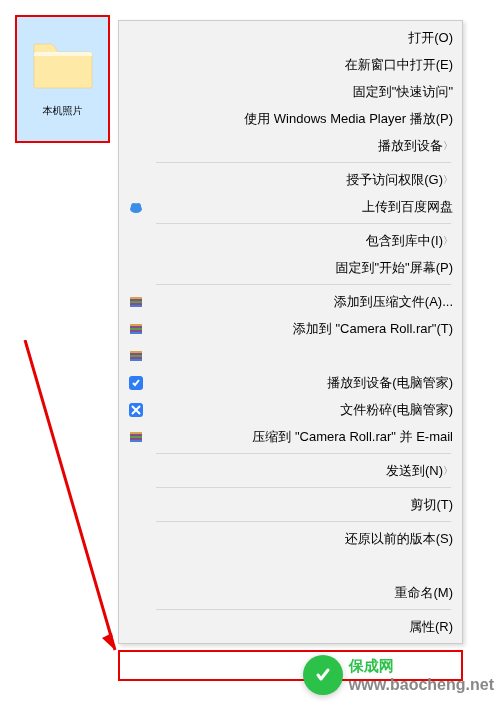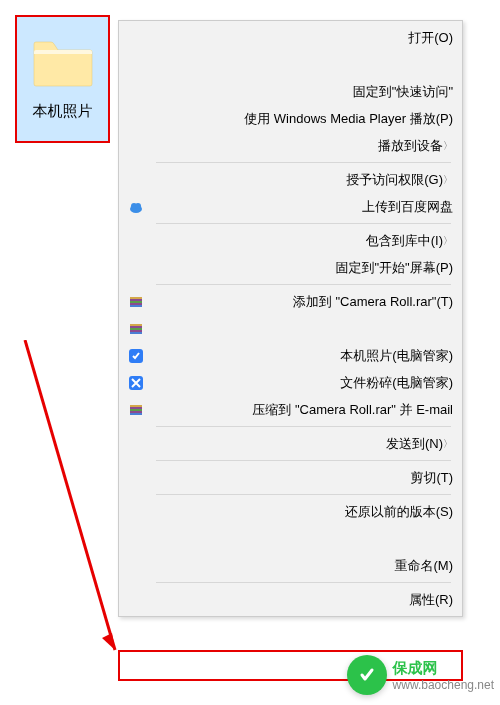--- a/index.html
+++ b/index.html
@@ -28,21 +28,21 @@
       flex-direction: column;
       align-items: center;
       justify-content: center;
     }
     .folder-icon-svg {
       width: 62px;
       height: 50px;
     }
     .folder-label {
       margin-top: 14px;
-      font-size: 15px;
+      font-size: 10px;
       color: #000;
       text-align: left;
     }
     .context-menu {
       position: absolute;
       left: 118px;
       top: 20px;
       width: 345px;
       background: #f2f2f2;
       border: 1px solid #cccccc;
@@ -123,41 +123,43 @@
       flex-direction: column;
       font-size: 12px;
     }
     .wm-brand {
       color: #2cc24a;
       font-weight: bold;
       font-size: 15px;
     }
     .wm-domain {
       color: #888;
-      font-size: 12px;
+      font-size: 16px;
+      font-weight: bold;
     }
   </style>
 </head>
 <body>
 
 <div class="folder-area">
   <svg class="folder-icon-svg" viewBox="0 0 62 50">
     <path d="M2 8 L2 46 Q2 48 4 48 L58 48 Q60 48 60 46 L60 14 Q60 12 58 12 L26 12 L22 6 Q21 4 19 4 L4 4 Q2 4 2 6 Z" fill="#ffe9a6" stroke="#e8c96a" stroke-width="0.5"></path>
     <path d="M2 16 L60 16 L60 14 Q60 12 58 12 L4 12 Q2 12 2 14 Z" fill="#fff8e0"></path>
   </svg>
   <div class="folder-label">本机照片</div>
 </div>
 
 <div class="context-menu">
   <div class="menu-item">
     <span class="menu-icon"></span>
     <span class="menu-label">打开(O)</span>
   </div>
   <div class="menu-item">
     <span class="menu-icon"></span>
+    <span class="menu-label">在新窗口中打开(E)</span>
   </div>
   <div class="menu-item">
     <span class="menu-icon"></span>
     <span class="menu-label">固定到"快速访问"</span>
   </div>
   <div class="menu-item">
     <span class="menu-icon"></span>
     <span class="menu-label">使用 Windows Media Player 播放(P)</span>
   </div>
   <div class="menu-item">
@@ -194,40 +196,51 @@
   <div class="separator"></div>
   <div class="menu-item">
     <span class="menu-icon">
       <svg width="16" height="16" viewBox="0 0 16 16">
           <rect x="2" y="3" width="12" height="10" fill="#8b4a8e" rx="1"></rect>
           <rect x="2" y="3" width="12" height="2" fill="#d4a84a"></rect>
           <rect x="2" y="7" width="12" height="2" fill="#5a9e4a"></rect>
           <rect x="2" y="11" width="12" height="2" fill="#4a7ed4"></rect>
         </svg>
     </span>
-    <span class="menu-label">添加到 "Camera Roll.rar"(T)</span>
+    <span class="menu-label">添加到压缩文件(A)...</span>
   </div>
   <div class="menu-item">
     <span class="menu-icon">
       <svg width="16" height="16" viewBox="0 0 16 16">
           <rect x="2" y="3" width="12" height="10" fill="#8b4a8e" rx="1"></rect>
           <rect x="2" y="3" width="12" height="2" fill="#d4a84a"></rect>
           <rect x="2" y="7" width="12" height="2" fill="#5a9e4a"></rect>
           <rect x="2" y="11" width="12" height="2" fill="#4a7ed4"></rect>
         </svg>
     </span>
+    <span class="menu-label">添加到 "Camera Roll.rar"(T)</span>
+  </div>
+  <div class="menu-item">
+    <span class="menu-icon">
+      <svg width="16" height="16" viewBox="0 0 16 16">
+          <rect x="2" y="3" width="12" height="10" fill="#8b4a8e" rx="1"></rect>
+          <rect x="2" y="3" width="12" height="2" fill="#d4a84a"></rect>
+          <rect x="2" y="7" width="12" height="2" fill="#5a9e4a"></rect>
+          <rect x="2" y="11" width="12" height="2" fill="#4a7ed4"></rect>
+        </svg>
+    </span>
   </div>
   <div class="menu-item">
     <span class="menu-icon">
       <svg width="16" height="16" viewBox="0 0 16 16">
           <rect x="1" y="1" width="14" height="14" rx="3" fill="#2f7df6"></rect>
           <path d="M5 8 L7 10 L11 5" stroke="#fff" stroke-width="2" fill="none"></path>
         </svg>
     </span>
-    <span class="menu-label">本机照片(电脑管家)</span>
+    <span class="menu-label">播放到设备(电脑管家)</span>
   </div>
   <div class="menu-item">
     <span class="menu-icon">
       <svg width="16" height="16" viewBox="0 0 16 16">
           <rect x="1" y="1" width="14" height="14" rx="3" fill="#2f7df6"></rect>
           <path d="M4 4 L12 12 M12 4 L4 12" stroke="#fff" stroke-width="2"></path>
         </svg>
     </span>
     <span class="menu-label">文件粉碎(电脑管家)</span>
   </div>

